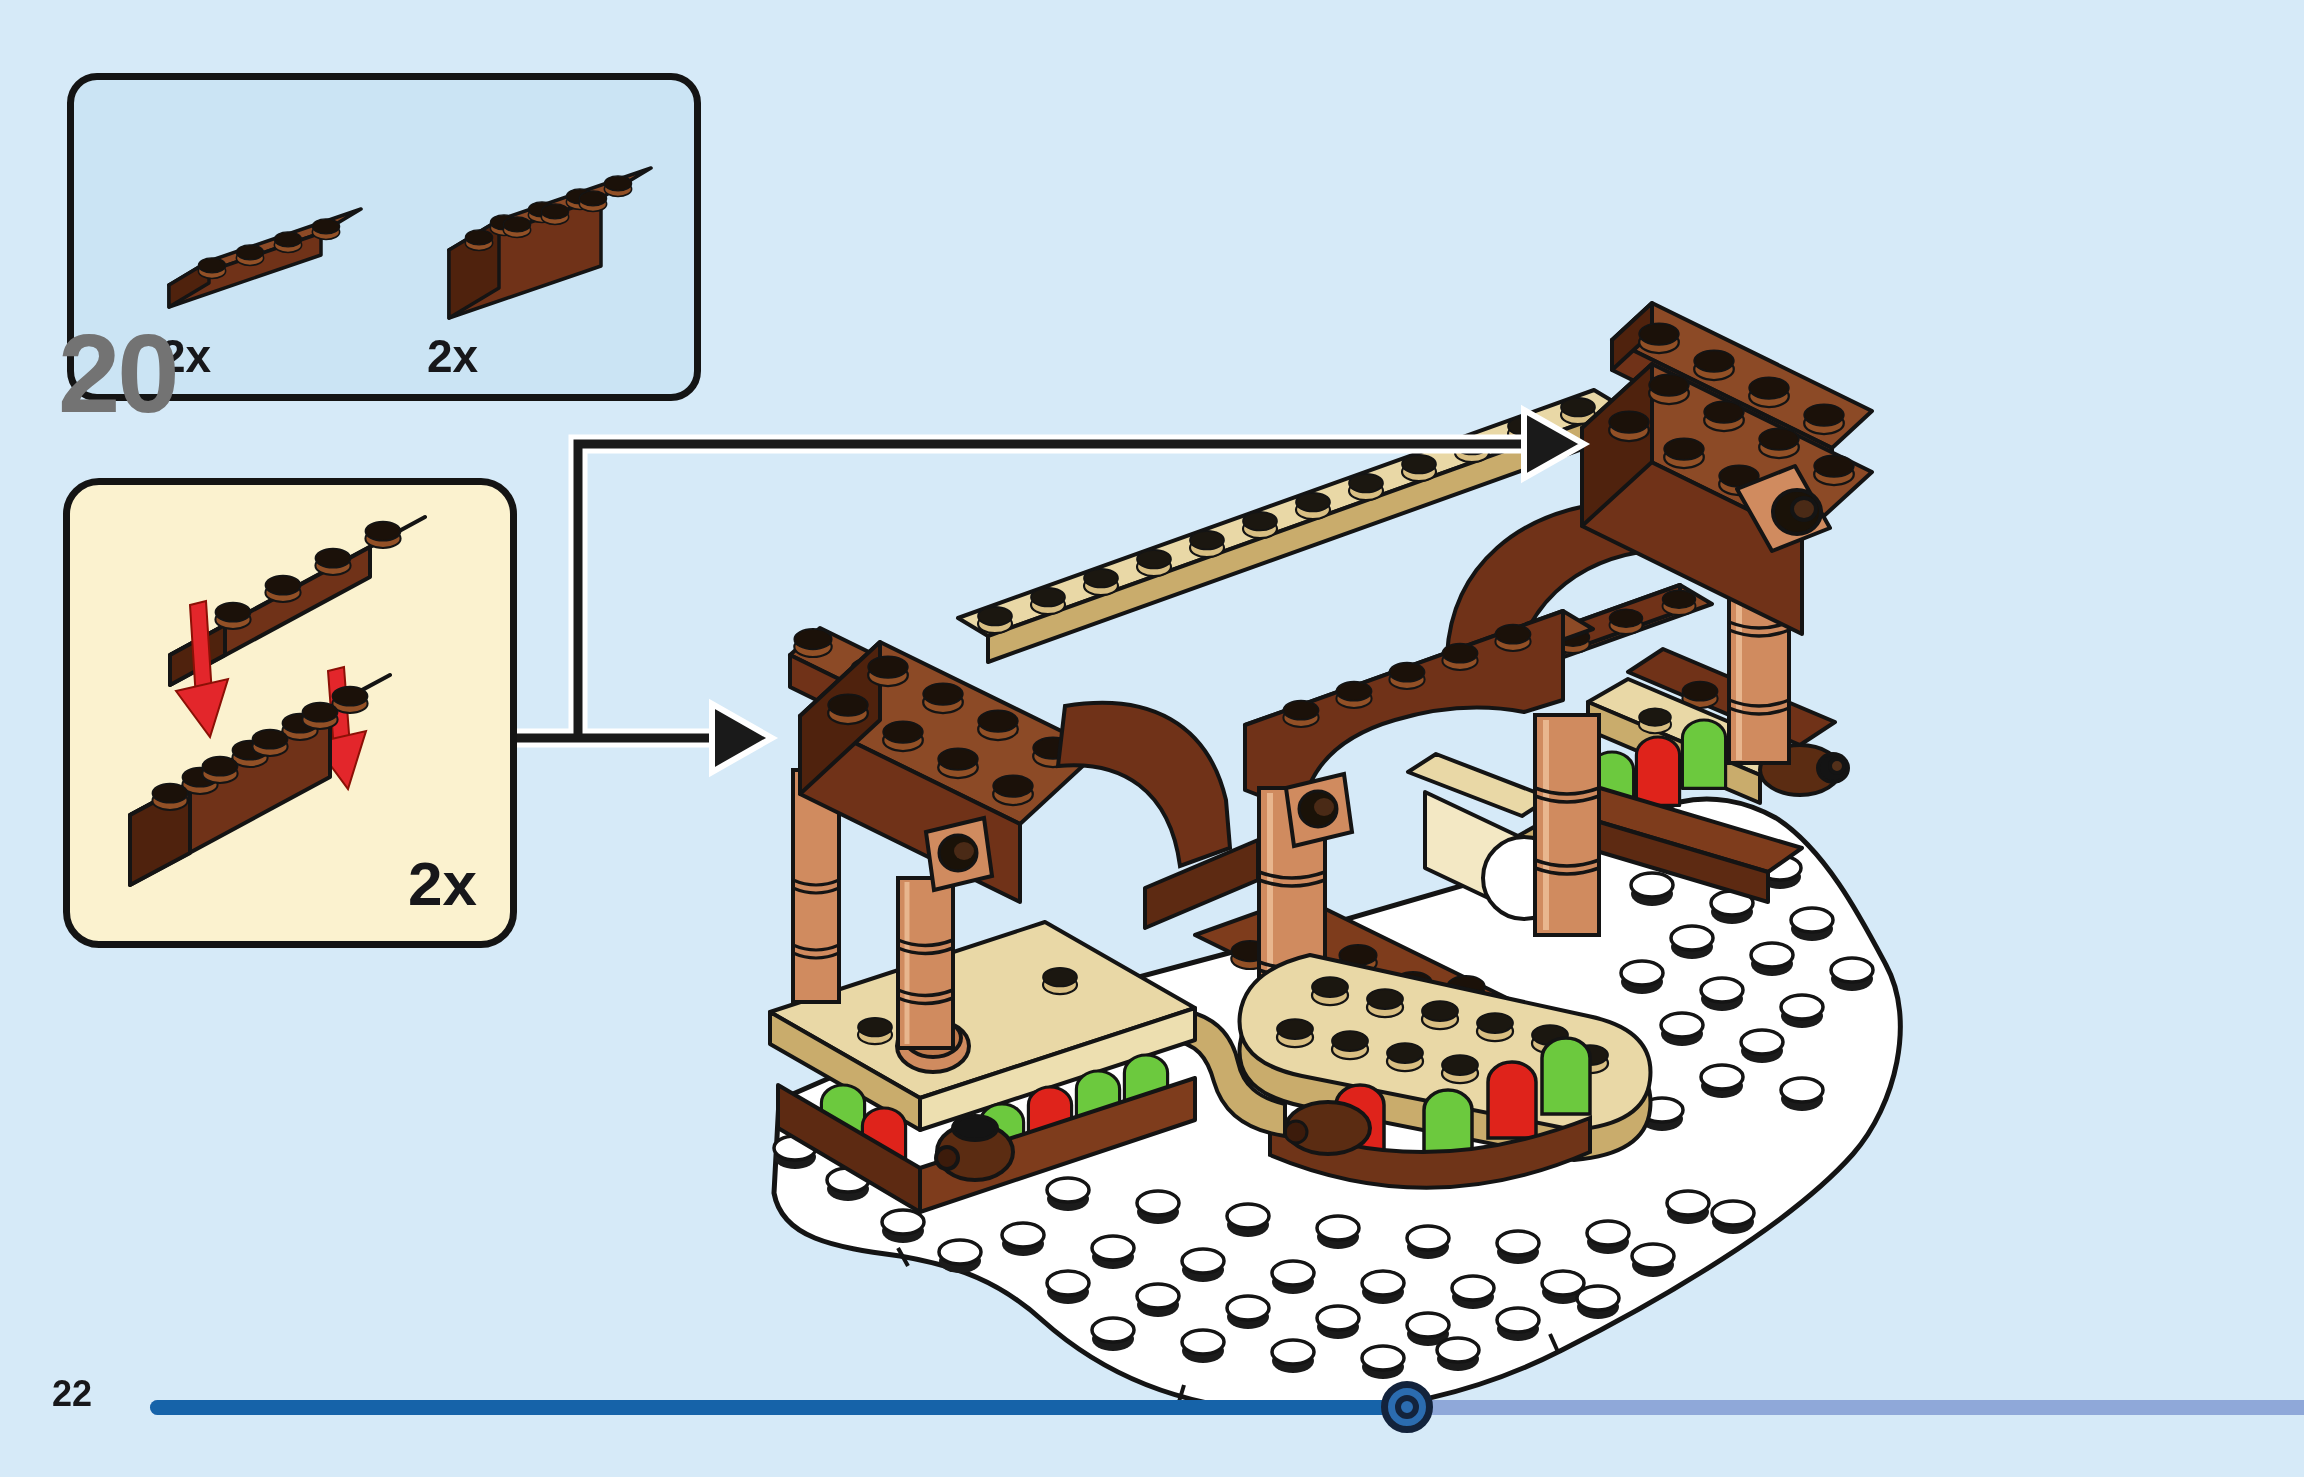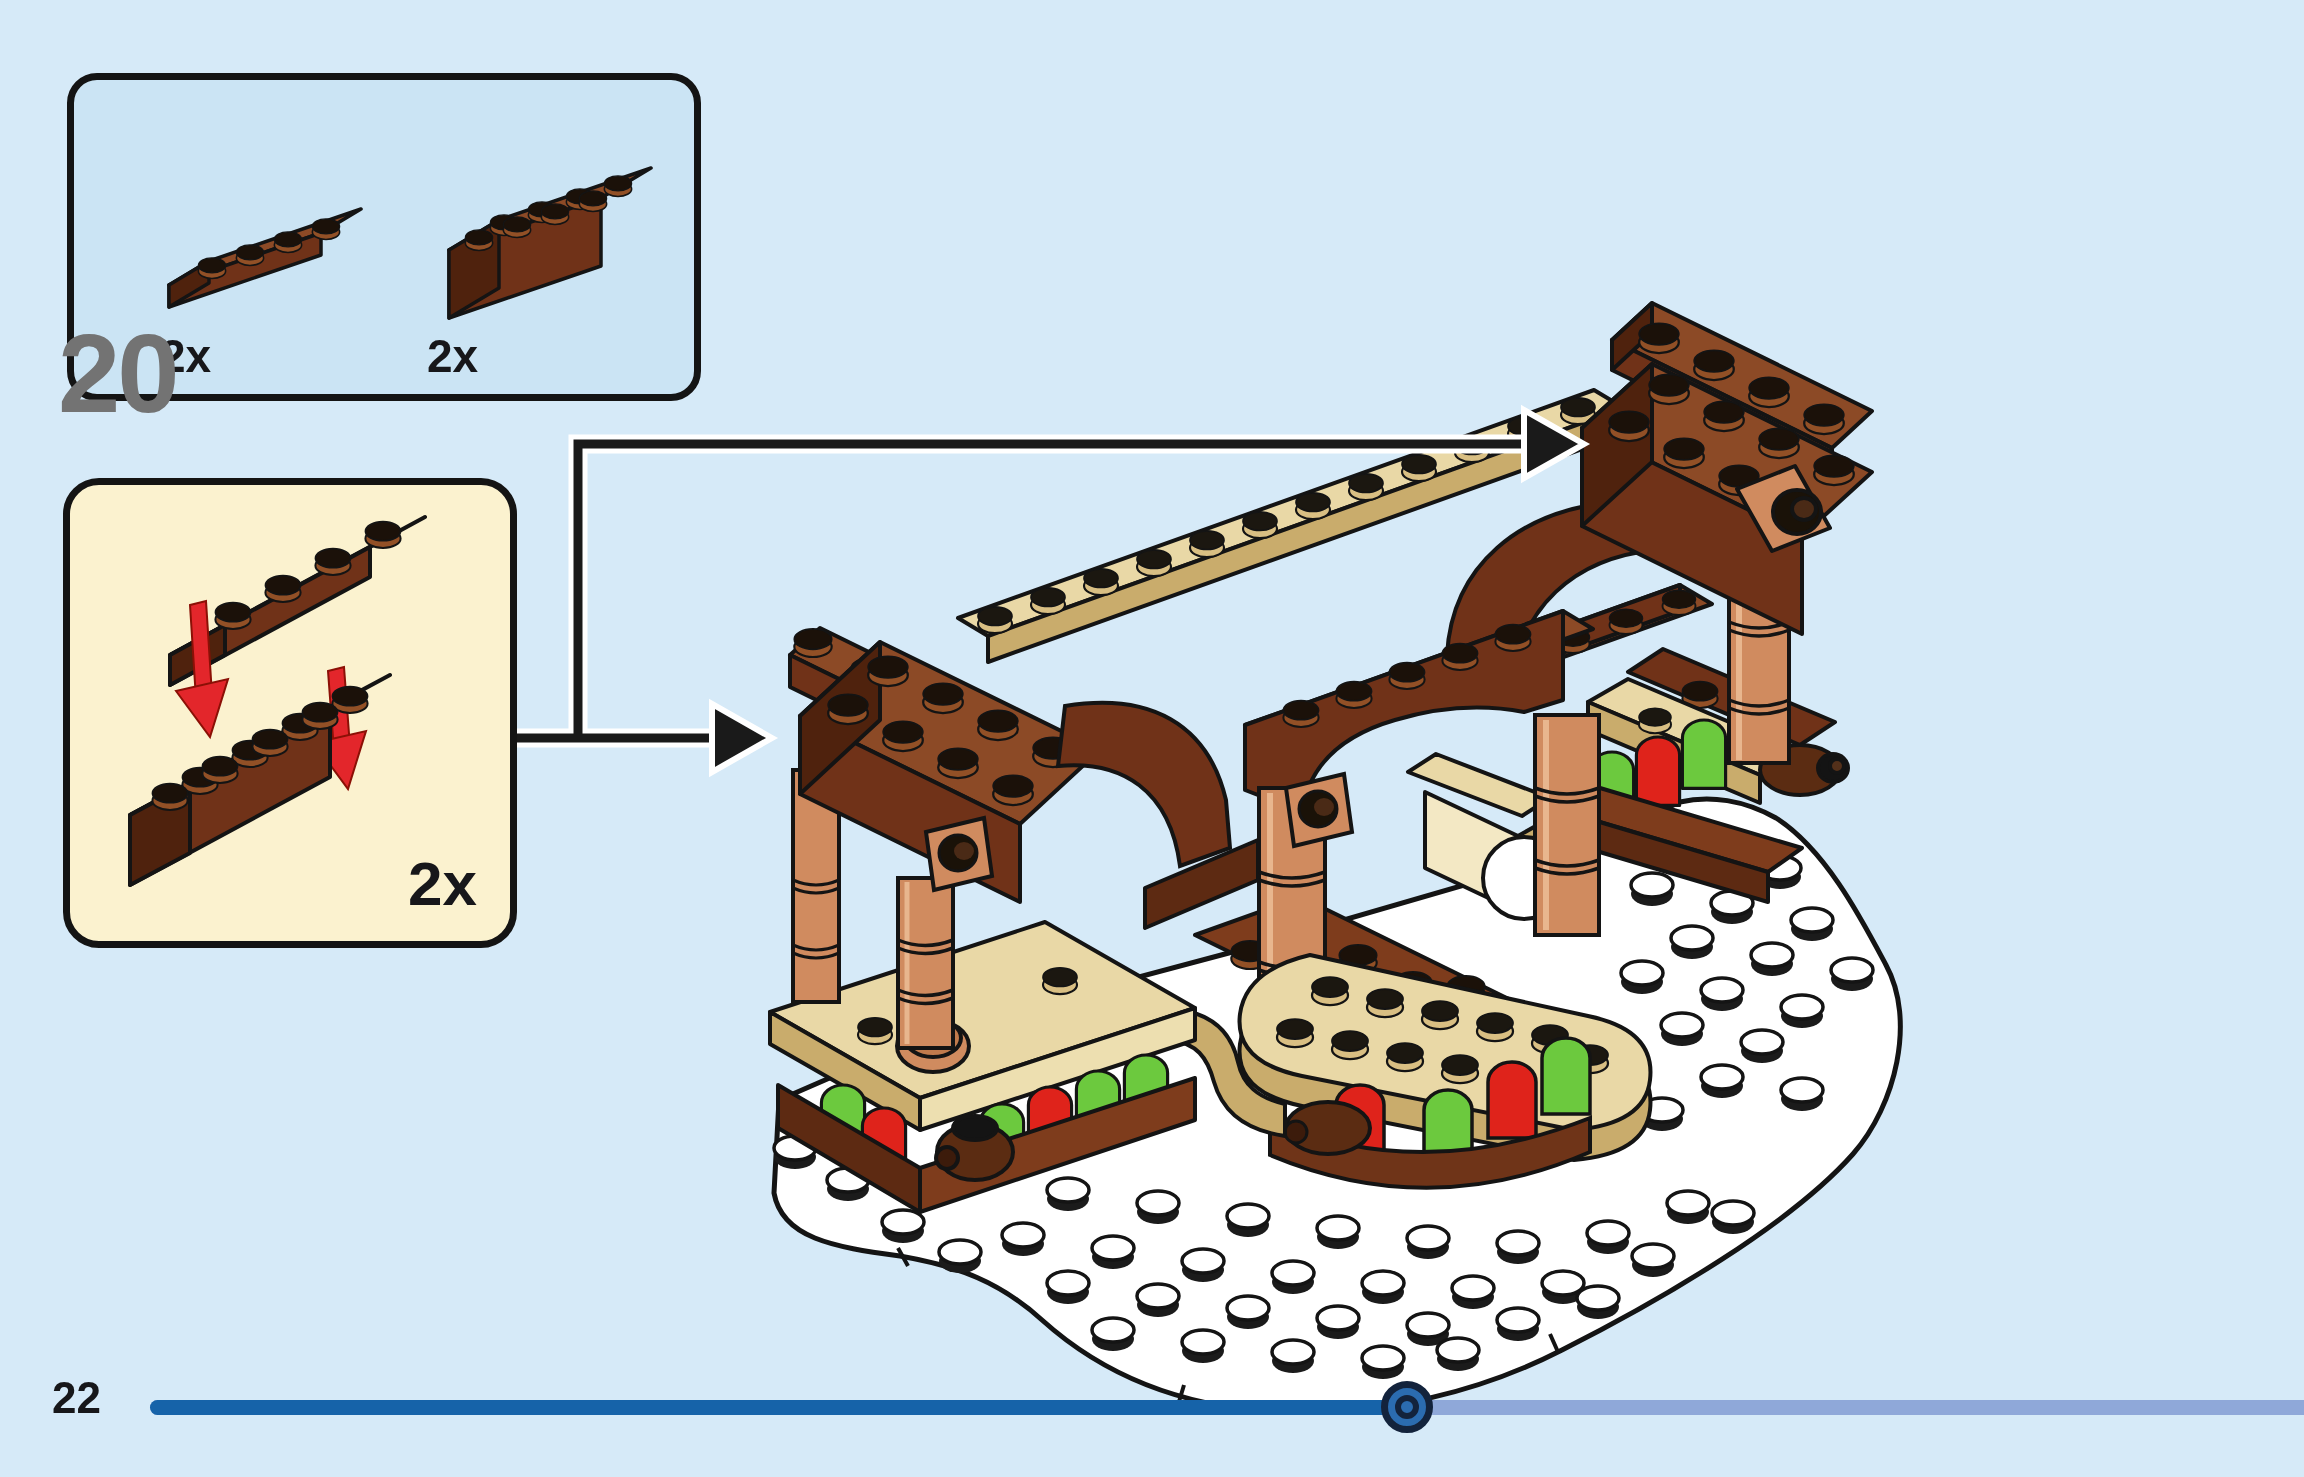--- a/index.html
+++ b/index.html
@@ -24,21 +24,21 @@
     left:63px;top:478px;width:454px;height:470px;
     border-radius:36px;background:#FBF2CF;
   }
   #step-number{
     left:58px;top:318px;
     font-size:112px;font-weight:700;letter-spacing:-3px;
     color:#737373;line-height:1;
   }
   #page-number{
     left:52px;top:1376px;
-    font-size:44px;font-weight:700;color:#17171a;line-height:1;
+    font-size:36px;font-weight:700;color:#17171a;line-height:1;
   }
   .qty{font-weight:700;fill:#17171a;}
   #progress-track{
     left:150px;top:1400px;width:2154px;height:15px;
     background:#8FA8D9;border-radius:8px 0 0 8px;
   }
   #progress-fill{
     left:150px;top:1400px;width:1257px;height:15px;
     background:#1663A9;border-radius:8px;
   }

